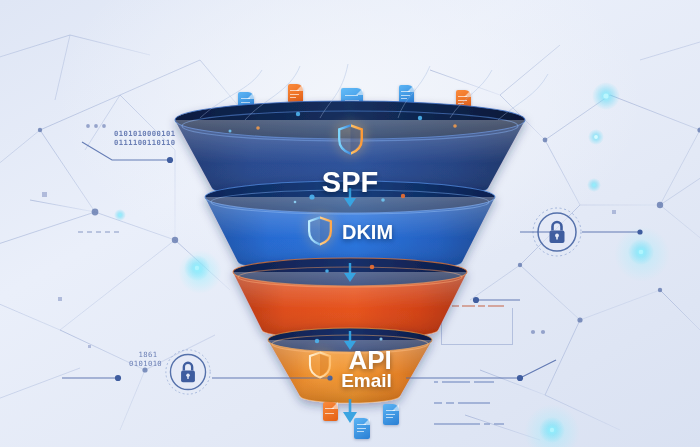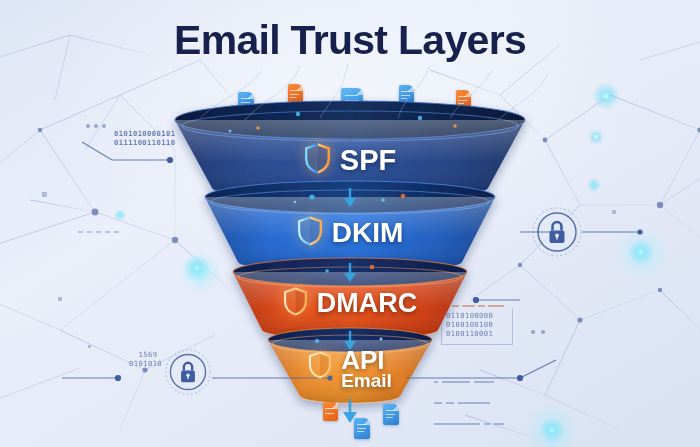--- a/index.html
+++ b/index.html
@@ -142,21 +142,20 @@
       <circle cx="660" cy="290" r="2.2"></circle>
     </g>
     <g fill="#8595c4" opacity=".6">
       <rect x="42" y="192" width="5" height="5"></rect>
       <rect x="58" y="297" width="4" height="4"></rect>
       <rect x="612" y="210" width="4" height="4"></rect>
       <rect x="88" y="345" width="3" height="3"></rect>
     </g>
   </svg>
 
-  <div id="title">Email Trust Layers</div>
 
   <div class="layerabs" style="z-index:18;">
     <div class="doc" style="left:238px;top:92px;width:16px;height:20px;">
       <div class="sheet" style="background:linear-gradient(150deg,#5cb5f5,#2a7fd4);">
         <div class="ln" style="top:30%;width:58%"></div>
           <div class="ln" style="top:48%;width:62%"></div>
           <div class="ln" style="top:66%;width:44%"></div>
       </div>
     </div>
     <div class="doc" style="left:288px;top:84px;width:15px;height:19px;">
@@ -346,21 +345,21 @@
     <g stroke="#9fb6dc" stroke-width=".7" fill="none" opacity=".55">
       <path d="M200 118 C 225 95, 250 90, 262 70"></path>
       <path d="M245 120 C 262 100, 290 92, 300 66"></path>
       <path d="M320 118 C 330 100, 342 94, 348 64"></path>
       <path d="M398 118 C 405 96, 420 90, 430 66"></path>
       <path d="M450 118 C 462 98, 482 90, 492 70"></path>
       <path d="M498 120 C 518 102, 536 96, 548 74"></path>
     </g>
   </svg>
 
-  <div class="bandlabel" style="left:175px;top:138px;width:350px;height:44px;">
+  <div class="bandlabel" style="left:175px;top:138px;width:350px;height:44px;flex-direction:column;">
     <span class="shield">
       <svg width="27" height="31" viewBox="0 0 27 31">
         <defs>
             <linearGradient id="shA" x1="0" y1="0" x2="1" y2="0">
           <stop offset="0%" stop-color="#7fd8ff"></stop>
               <stop offset="50%" stop-color="#3e8ae0"></stop>
           <stop offset="51%" stop-color="#ffc46b"></stop>
               <stop offset="100%" stop-color="#ff9b36"></stop>
         </linearGradient>
           </defs>
@@ -379,57 +378,40 @@
           <stop offset="0%" stop-color="#bfeeff"></stop>
               <stop offset="50%" stop-color="#6fb6ef"></stop>
           <stop offset="51%" stop-color="#ffd08a"></stop>
               <stop offset="100%" stop-color="#ffa84a"></stop>
         </linearGradient>
           </defs>
         <path d="M13.5 1.4 L24.8 5.4 L24.8 15.5 C24.8 22.6 19.8 27.4 13.5 29.6 C7.2 27.4 2.2 22.6 2.2 15.5 L2.2 5.4 Z" fill="none" stroke="url(#shB)" stroke-width="2.3"></path>
         <path d="M13.5 3.5 L22.8 6.8 L22.8 15.5 C22.8 21.5 18.7 25.6 13.5 27.5 Z" fill="#1a5bc4" opacity=".28"></path>
       </svg>
     </span>
-    <span class="lbltext" style="font-size:28px;">DKIM</span>
-  </div>
-
-  <div class="bandlabel" style="left:233px;top:283px;width:234px;height:40px;">
-    <span class="shield">
-      <svg width="25" height="29" viewBox="0 0 27 31">
-        <defs>
-            <linearGradient id="shC" x1="0" y1="0" x2="1" y2="0">
-          <stop offset="0%" stop-color="#ffe6bd"></stop>
-              <stop offset="50%" stop-color="#ffc078"></stop>
-          <stop offset="51%" stop-color="#ffd49a"></stop>
-              <stop offset="100%" stop-color="#ffb155"></stop>
-        </linearGradient>
-          </defs>
-        <path d="M13.5 1.4 L24.8 5.4 L24.8 15.5 C24.8 22.6 19.8 27.4 13.5 29.6 C7.2 27.4 2.2 22.6 2.2 15.5 L2.2 5.4 Z" fill="none" stroke="url(#shC)" stroke-width="2.3"></path>
-        <path d="M13.5 3.5 L22.8 6.8 L22.8 15.5 C22.8 21.5 18.7 25.6 13.5 27.5 Z" fill="#a32a06" opacity=".3"></path>
-      </svg>
-    </span>
-    <span class="lbltext" style="font-size:27px;">DMARC</span>
-  </div>
+    <span class="lbltext" style="font-size:20px;">DKIM</span>
+  </div>
+
 
   <div class="bandlabel" style="left:268px;top:348px;width:164px;height:46px;align-items:flex-start;">
     <span class="shield" style="margin-top:3px;">
       <svg width="24" height="28" viewBox="0 0 27 31">
         <defs>
             <linearGradient id="shD" x1="0" y1="0" x2="1" y2="0">
           <stop offset="0%" stop-color="#fff0d4"></stop>
               <stop offset="50%" stop-color="#ffd49a"></stop>
           <stop offset="51%" stop-color="#ffdfae"></stop>
               <stop offset="100%" stop-color="#ffc072"></stop>
         </linearGradient>
           </defs>
         <path d="M13.5 1.4 L24.8 5.4 L24.8 15.5 C24.8 22.6 19.8 27.4 13.5 29.6 C7.2 27.4 2.2 22.6 2.2 15.5 L2.2 5.4 Z" fill="none" stroke="url(#shD)" stroke-width="2.3"></path>
         <path d="M13.5 3.5 L22.8 6.8 L22.8 15.5 C22.8 21.5 18.7 25.6 13.5 27.5 Z" fill="#c66410" opacity=".3"></path>
       </svg>
     </span>
-    <span style="display:block;text-align:left;">
+    <span style="display:block;text-align:right;">
       <span class="lbltext" style="display:block;font-size:26px;">API</span>
       <span class="lbltext" style="display:block;font-size:19px;margin-top:-1px;">Email</span>
     </span>
   </div>
 
   <div class="layerabs" style="z-index:22;">
     <div class="doc" style="left:323px;top:402px;width:15px;height:19px;">
       <div class="sheet" style="background:linear-gradient(150deg,#fa8b3c,#e45f15);">
         <div class="ln" style="top:34%;width:56%"></div>
           <div class="ln" style="top:56%;width:58%"></div>
@@ -477,25 +459,22 @@
       <circle cx="88" cy="126" r="1.9"></circle>
         <circle cx="96" cy="126" r="1.9"></circle>
         <circle cx="104" cy="126" r="1.9"></circle>
       <circle cx="533" cy="332" r="2.1"></circle>
         <circle cx="543" cy="332" r="2.1"></circle>
     </g>
   </svg>
 
   <div class="binary" style="left:114px;top:129px;font-weight:bold;">0101010000101
 0111100110110</div>
-  <div class="binary" style="left:129px;top:350px;">  1569
+  <div class="binary" style="left:129px;top:350px;">  1861
 0101010</div>
-  <div class="binary" style="left:446px;top:311px;">0110100000
-0100100100
-0100110001</div>
 
   <div style="position:absolute;left:441px;top:308px;width:70px;height:36px;border-left:1.4px solid #8fa1cd;border-right:1.4px solid #8fa1cd;border-bottom:1.4px solid #8fa1cd;opacity:.55;z-index:12;"></div>
 
   <div class="dashdeco redish" style="left:452px;top:296px;">
     <i style="width:7px;display:inline-block;margin-right:3px;"></i><i style="width:13px;display:inline-block;margin-right:3px;"></i><i style="width:7px;display:inline-block;margin-right:3px;"></i><i style="width:16px;display:inline-block;"></i>
   </div>
 
   <div class="dashdeco" style="left:434px;top:372px;width:78px;">
     <i style="width:4px;display:inline-block;margin-right:4px;"></i><i style="width:28px;display:inline-block;margin-right:4px;"></i><i style="width:20px;display:inline-block;"></i>
     <div style="height:3px"></div>

